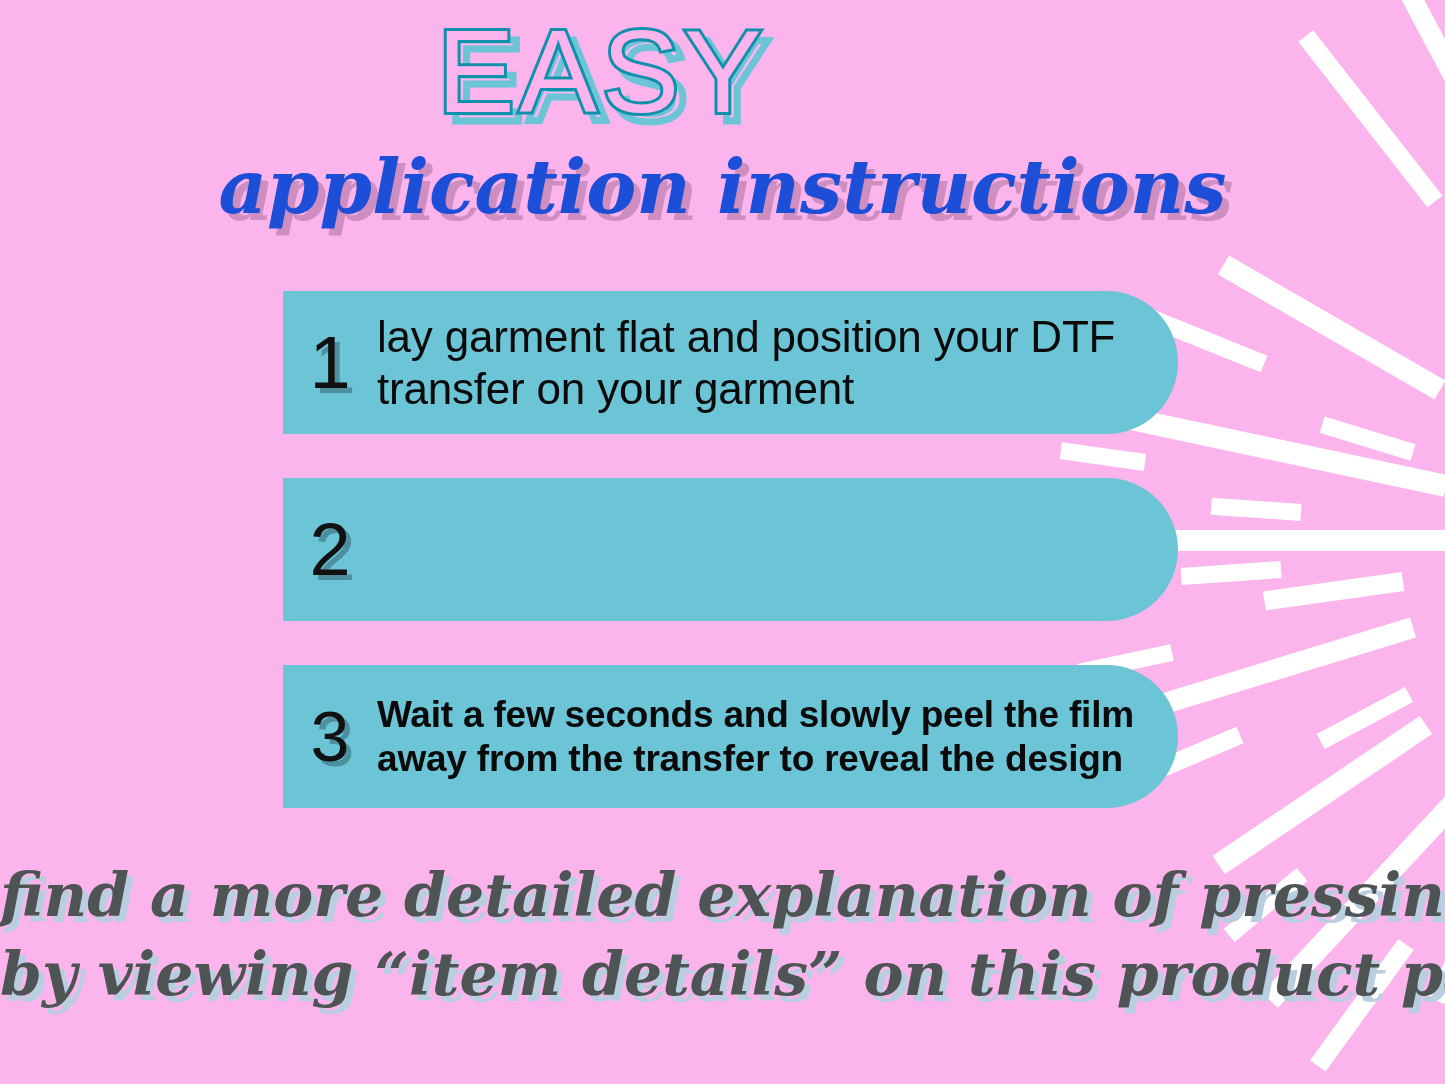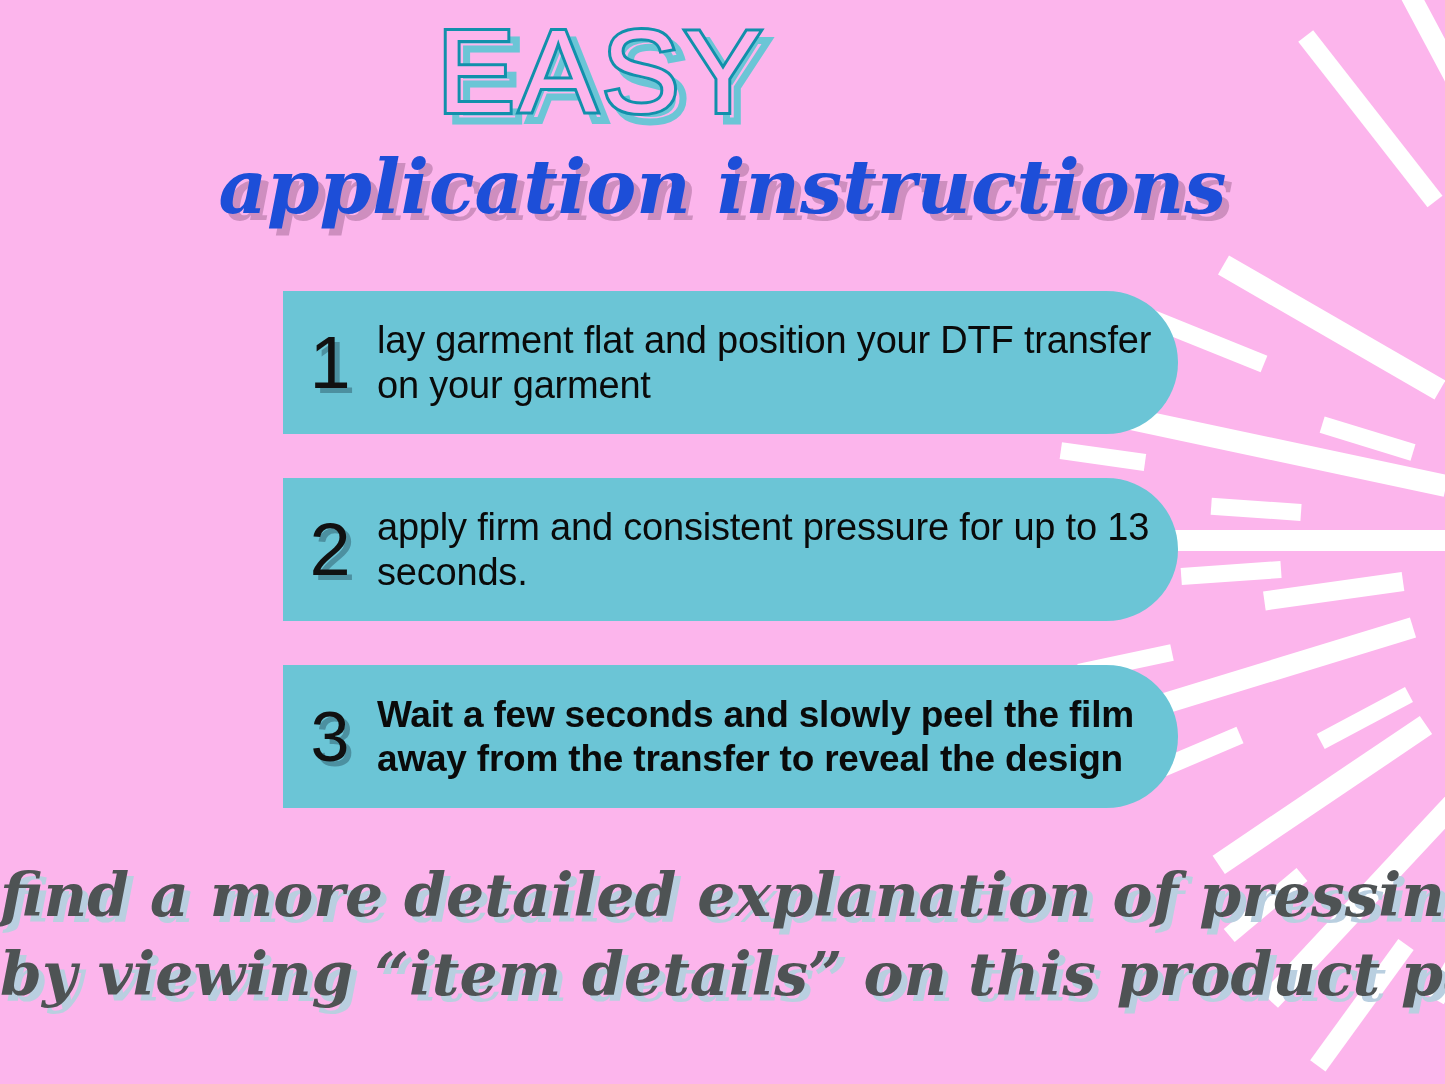--- a/index.html
+++ b/index.html
@@ -121,21 +121,21 @@
     font-weight: 400;
     color: #111111;
     line-height: 1;
     text-shadow: 5px 5px 0 rgba(40, 80, 95, 0.45);
     padding-left: 12px;
     box-sizing: border-box;
   }
   .pill .txt {
     flex: 1 1 auto;
     font-family: "Liberation Sans", sans-serif;
-    font-size: 38px;
+    font-size: 44px;
     font-weight: 400;
     color: #0a0a0a;
     line-height: 1.17;
     padding-left: 12px;
     padding-right: 20px;
     letter-spacing: -0.2px;
   }
   .pill.p3 .num { font-size: 70px; }
   .pill.p3 .txt { font-size: 37px; font-weight: bold; }
 
@@ -199,21 +199,20 @@
 
   <div class="steps">
 
     <div class="pill p1">
       <div class="num">1</div>
       <div class="txt">lay garment flat and position your DTF transfer on your garment</div>
     </div>
 
     <div class="pill p2">
       <div class="num">2</div>
-      <div class="txt">apply firm and consistent pressure for up to 13 seconds.</div>
     </div>
 
     <div class="pill p3">
       <div class="num">3</div>
       <div class="txt">Wait a few seconds and slowly peel the film away from the transfer to reveal the design</div>
     </div>
 
   </div>
 
   <div class="footer-script">

